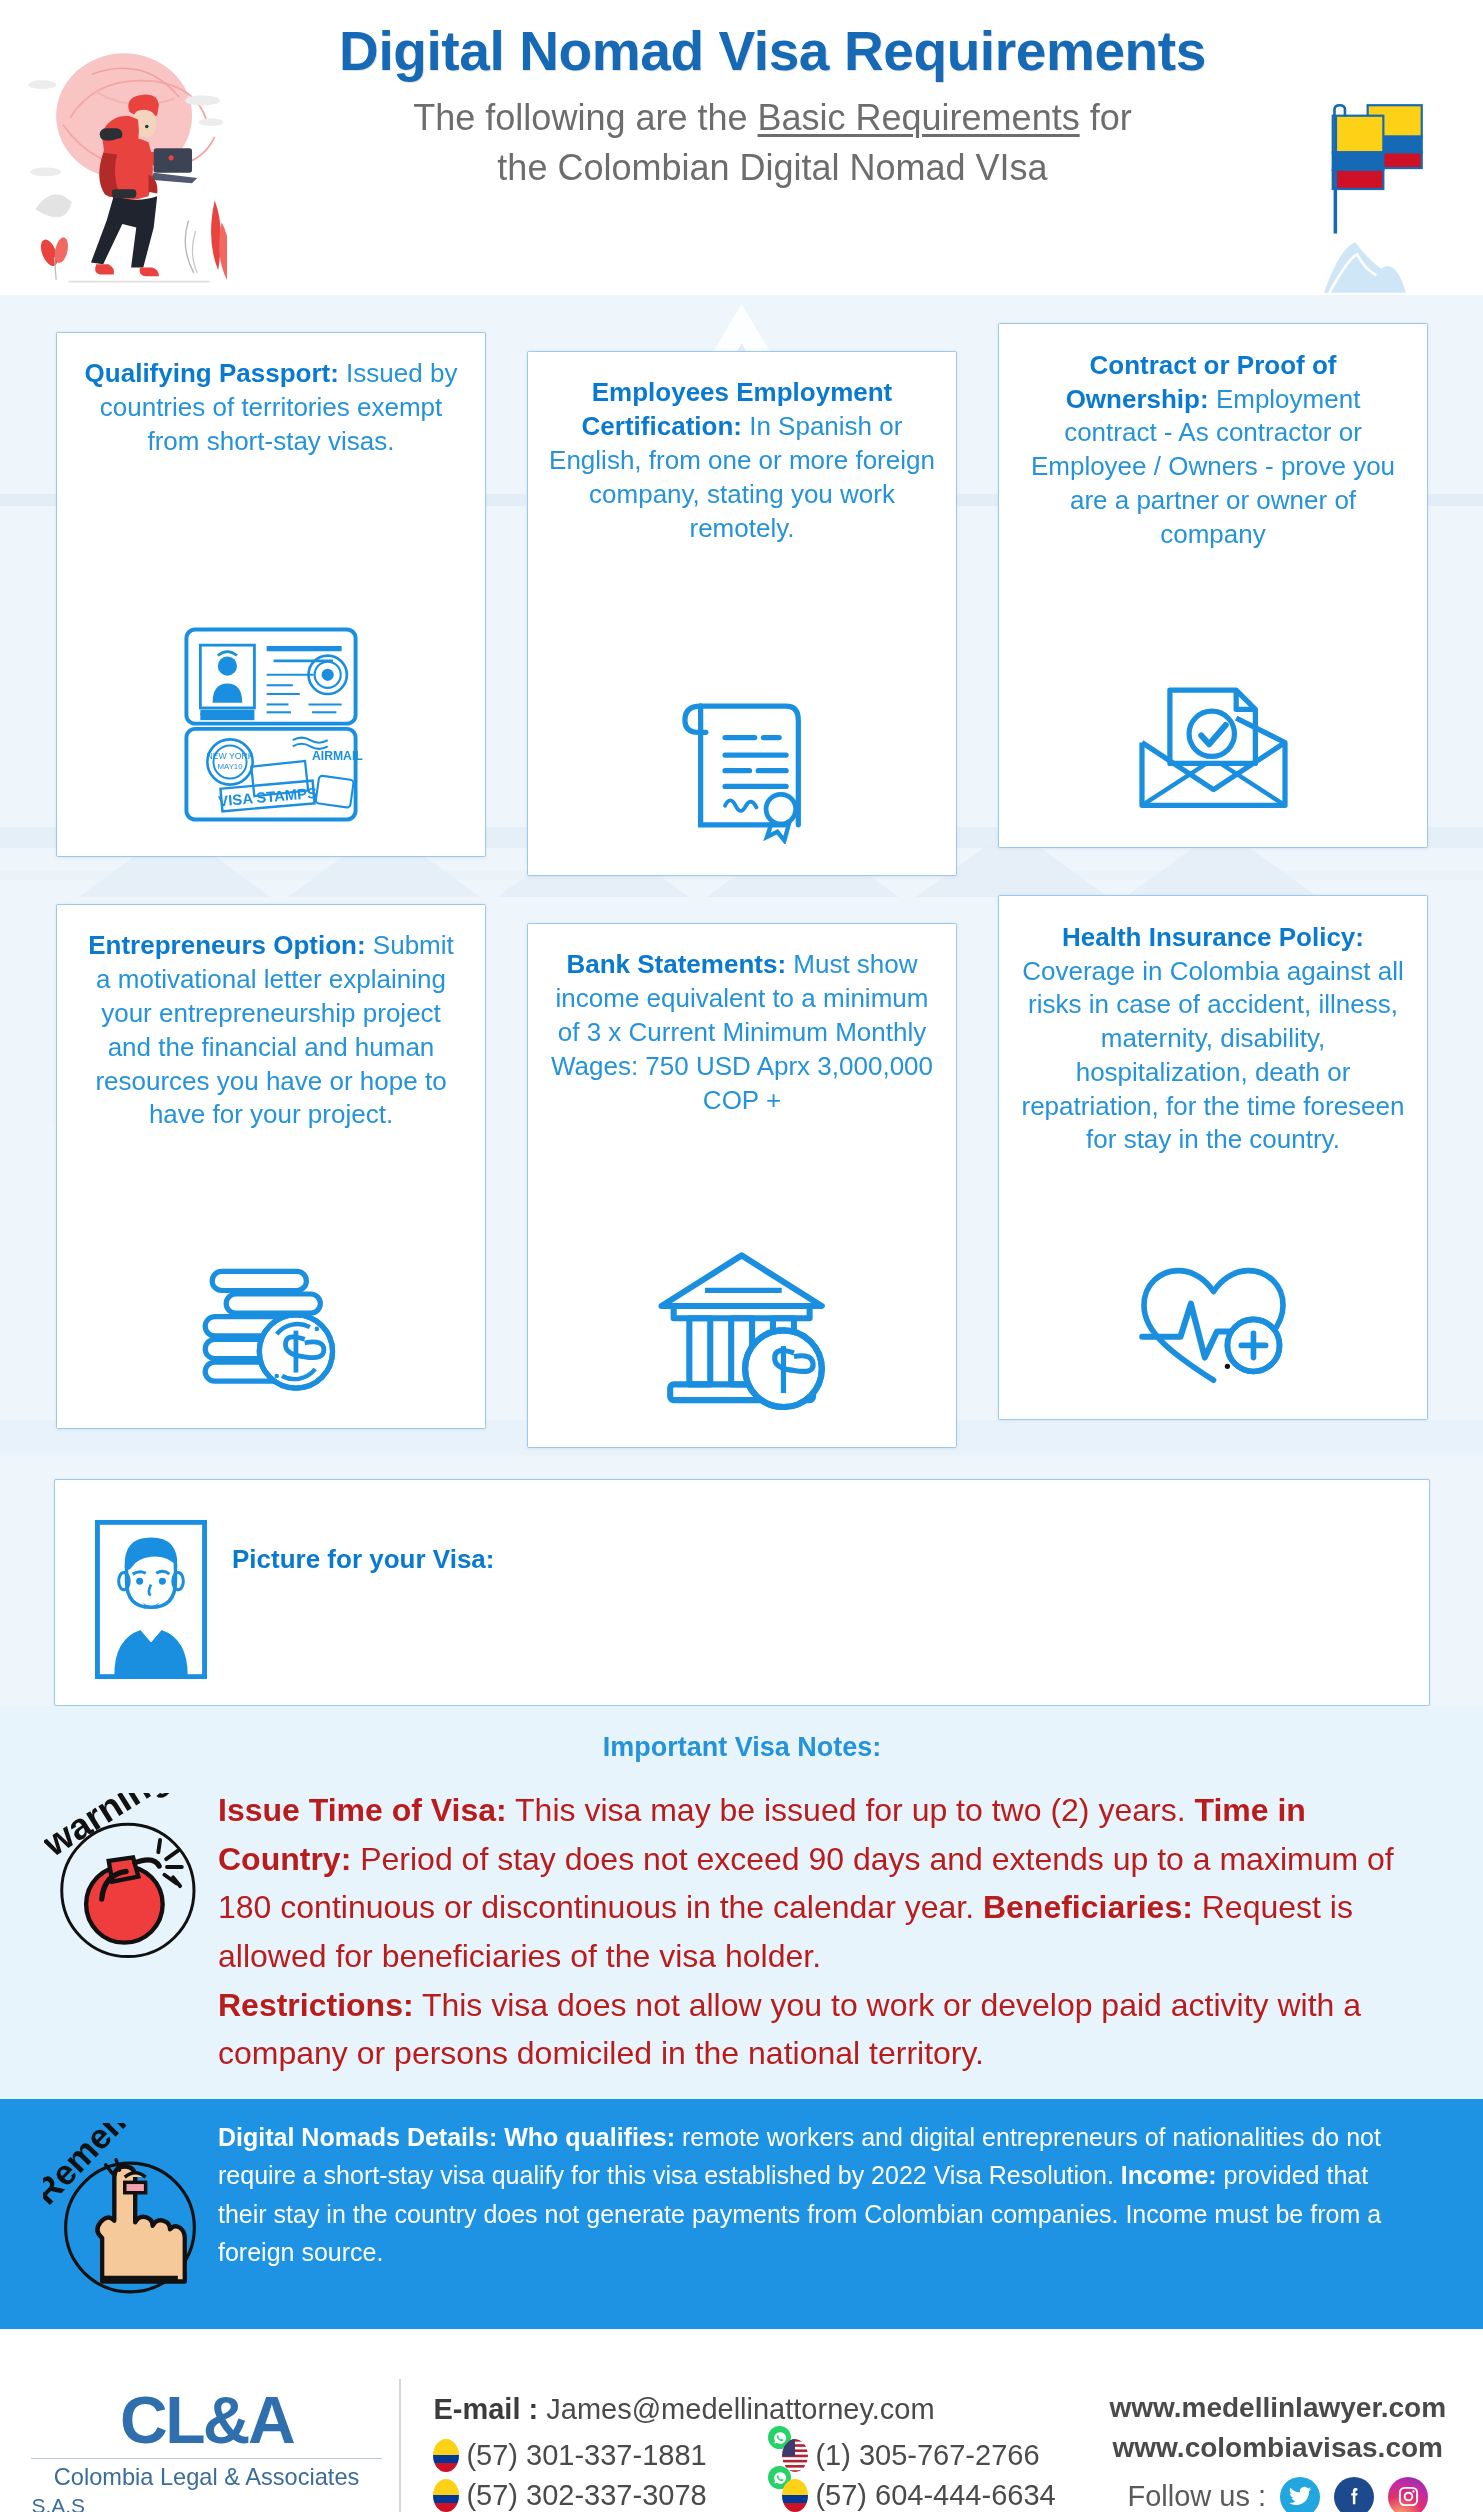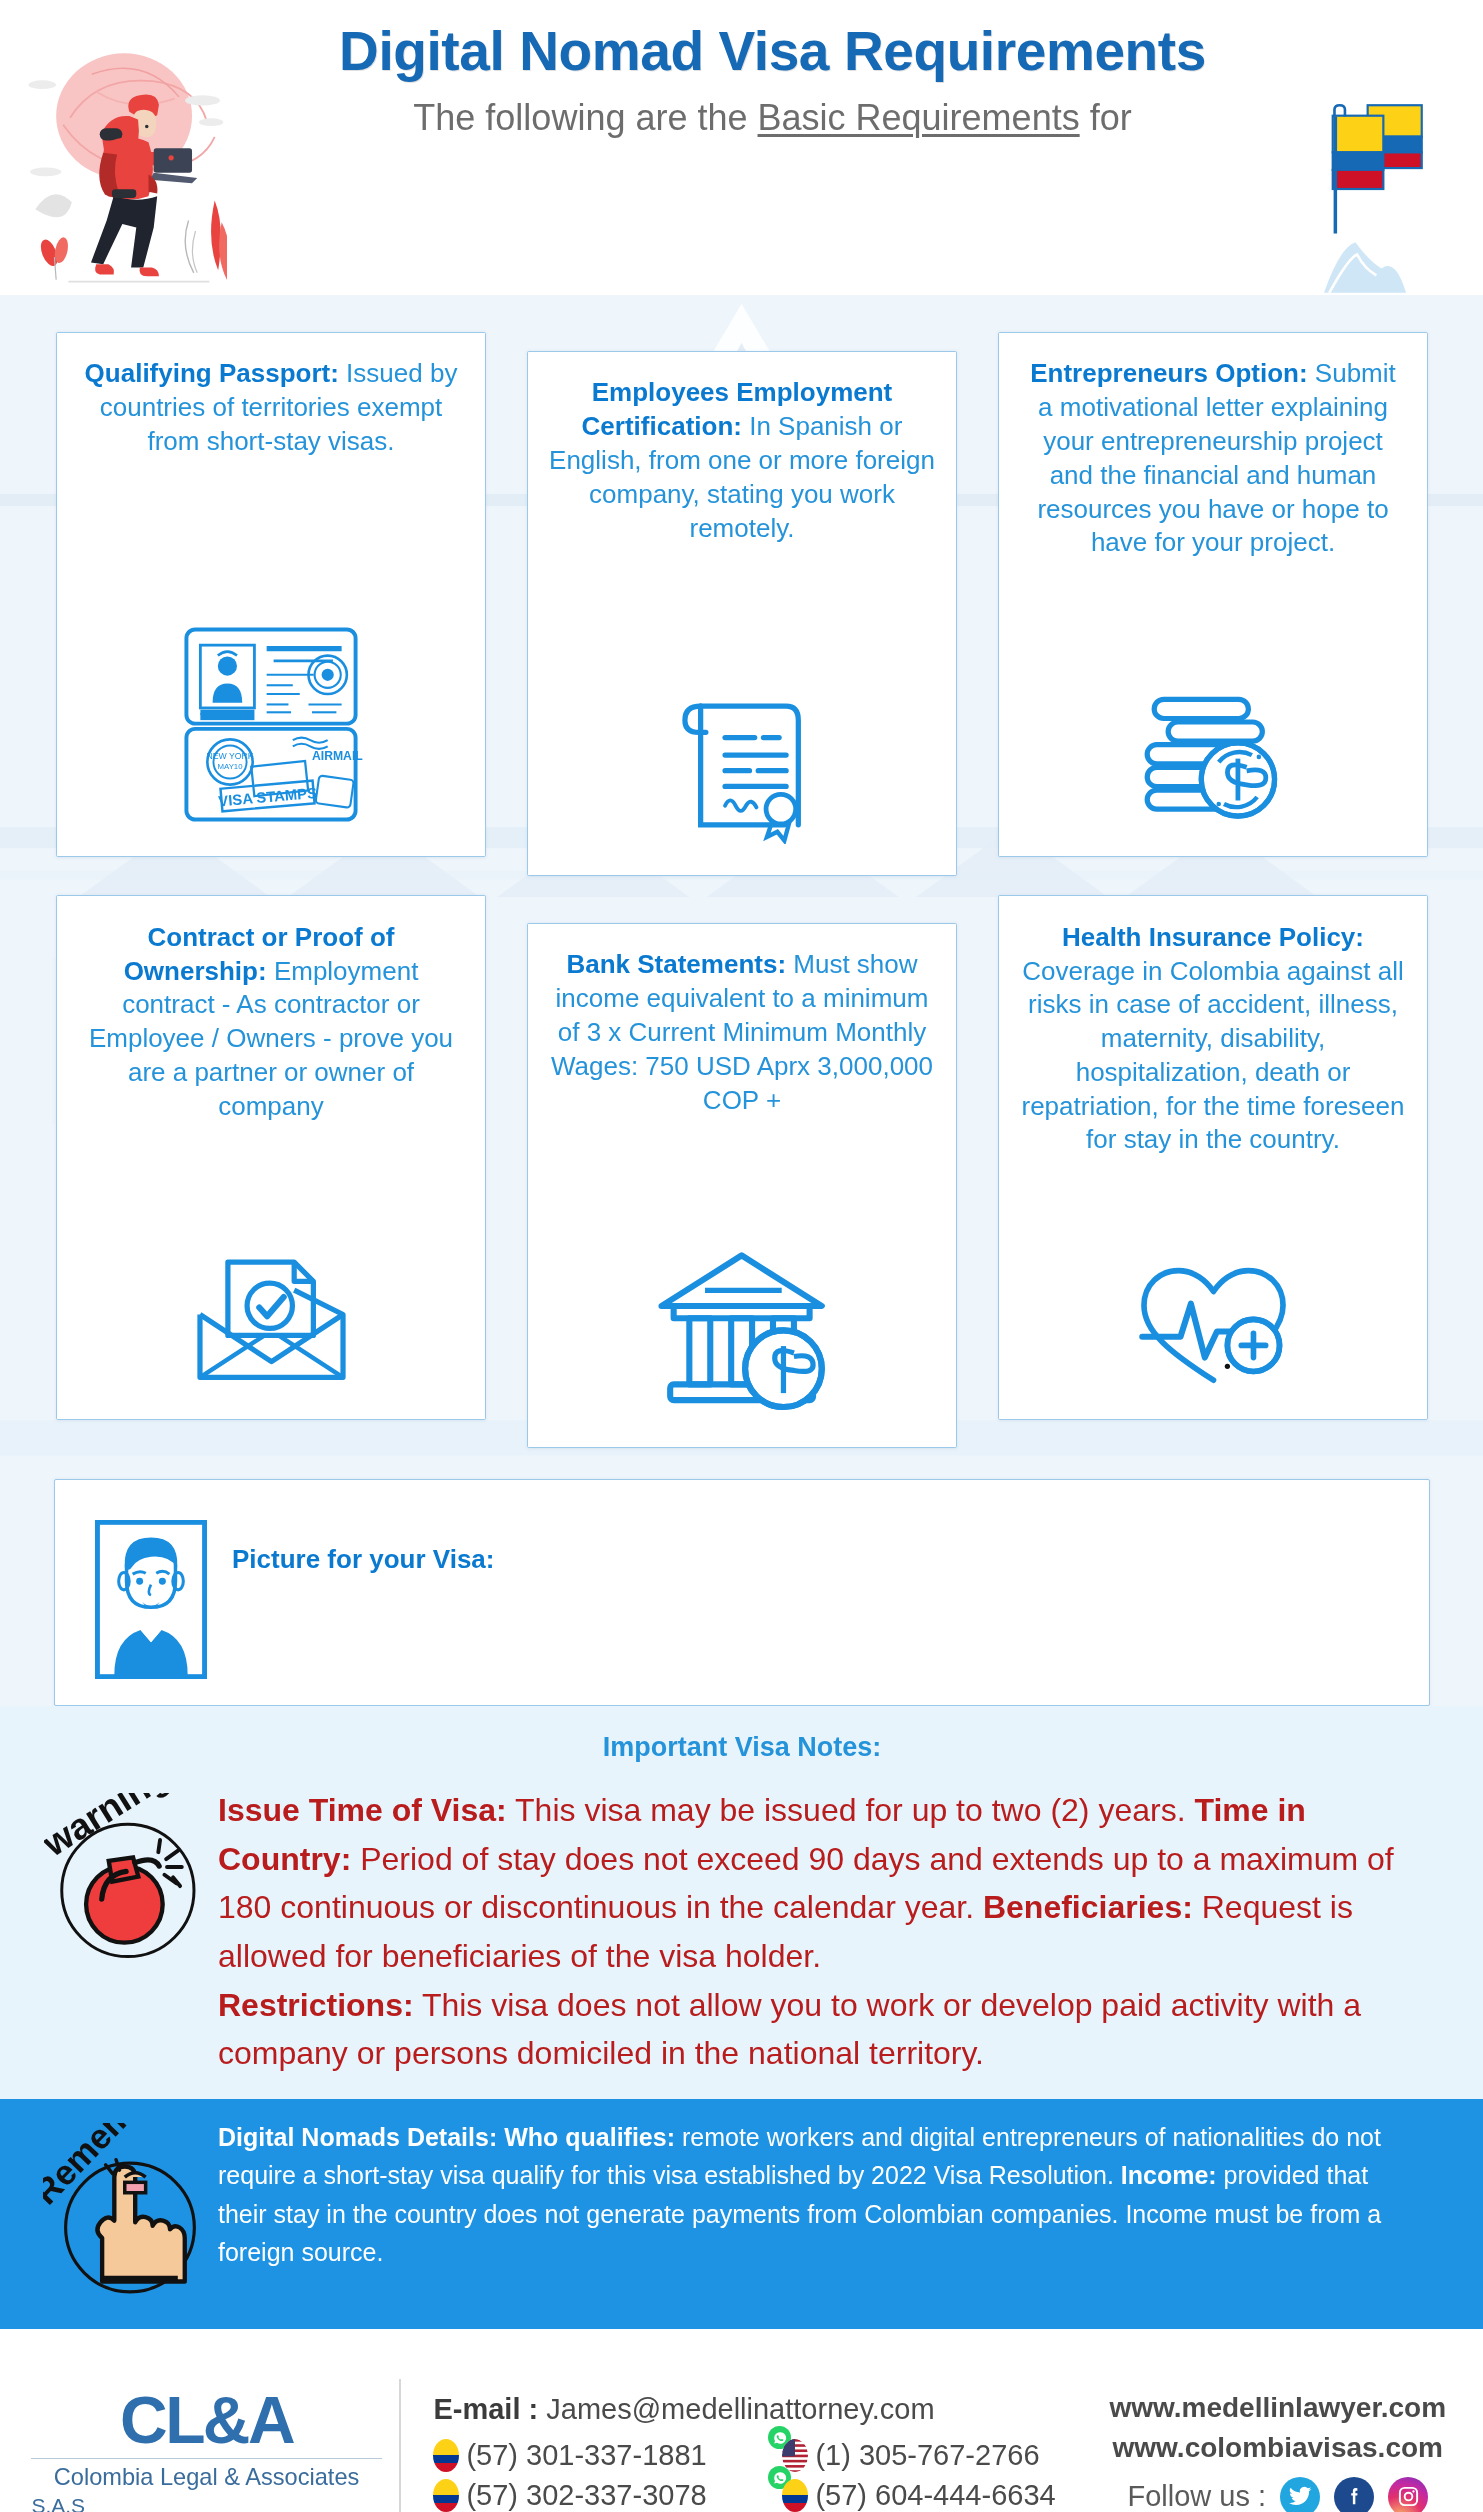--- a/index.html
+++ b/index.html
@@ -307,20 +307,21 @@
       <ellipse cx="60" cy="262" rx="7" ry="15" fill="#f06a62" transform="rotate(12 60 262)"></ellipse>
       <path d="M52 270 l2 26" stroke="#b8b8b8" stroke-width="1.4" fill="none"></path>
       <line x1="68" y1="298" x2="230" y2="298" stroke="#e0e0e0" stroke-width="2"></line>
     </svg>
   </div>
 
   <div class="header-text">
     <div class="main-title">Digital Nomad Visa Requirements</div>
     <div class="sub-title">
       <span>The following are the </span><u>Basic Requirements</u><span> for</span><br>
+      <span>the Colombian Digital Nomad VIsa</span>
     </div>
   </div>
 
   <div class="flag-wrap">
     <svg viewBox="0 0 165 230" width="144" height="201">
       <rect x="50" y="15" width="62" height="36" fill="#fcd116" stroke="#1569b5" stroke-width="2.5"></rect>
       <rect x="50" y="51" width="62" height="18" fill="#1569b5" stroke="#1569b5" stroke-width="2.5"></rect>
       <rect x="50" y="69" width="62" height="18" fill="#ce1126" stroke="#1569b5" stroke-width="2.5"></rect>
       <rect x="10" y="27" width="58" height="42" fill="#fcd116" stroke="#1569b5" stroke-width="2.5"></rect>
       <rect x="10" y="69" width="58" height="20" fill="#1569b5" stroke="#1569b5" stroke-width="2.5"></rect>
@@ -418,59 +419,59 @@
           <line x1="70" y1="96" x2="98" y2="96"></line>
           <line x1="108" y1="96" x2="140" y2="96"></line>
           <line x1="70" y1="114" x2="140" y2="114"></line>
           <path d="M70 136 q6 -12 12 0 q6 12 12 0 q6 -10 12 2" stroke-width="4.5"></path>
           <circle cx="134" cy="140" r="17" stroke-width="5.5"></circle>
           <path d="M124 154 l-6 18 l12 -6 l8 10 l6 -22" stroke-width="5"></path>
         </svg>
       </div>
     </div>
 
+    <div class="card offset-up">
+      <div class="card-text">
+        <span class="card-title">Contract or Proof of Ownership:</span>
+        <span>Employment contract  - As contractor or Employee / Owners - prove you are a partner or owner of company</span>
+      </div>
+      <div class="card-icon">
+        <svg width="157" height="140" viewBox="0 0 180 160" fill="none" stroke="#1a8fe0" stroke-width="6" stroke-linejoin="round">
+          <path d="M40 16 h76 l22 22 v62 h-98Z"></path>
+          <path d="M116 16 v22 h22"></path>
+          <circle cx="88" cy="66" r="26" stroke-width="6"></circle>
+          <path d="M76 68 l9 10 l19 -22" stroke-width="7" stroke-linecap="round"></path>
+          <path d="M8 76 v72 h164 v-72 l-56 -28"></path>
+          <path d="M8 76 l82 54 l82 -54"></path>
+          <path d="M8 148 l74 -48" stroke-width="5"></path>
+          <path d="M172 148 l-74 -48" stroke-width="5"></path>
+        </svg>
+      </div>
+    </div>
+
     <div class="card">
       <div class="card-text">
         <span class="card-title">Entrepreneurs Option:</span>
         <span>Submit a motivational letter explaining your entrepreneurship project and the financial and human resources you have or hope to have for your project.</span>
       </div>
       <div class="card-icon">
         <svg width="157" height="131" viewBox="0 0 180 150" fill="none" stroke="#1a8fe0" stroke-width="6">
           <rect x="22" y="6" width="108" height="22" rx="11"></rect>
           <rect x="38" y="32" width="108" height="22" rx="11"></rect>
           <rect x="14" y="58" width="108" height="22" rx="11"></rect>
           <rect x="14" y="84" width="108" height="22" rx="11"></rect>
           <rect x="14" y="110" width="108" height="22" rx="11"></rect>
           <circle cx="118" cy="98" r="42" fill="#ffffff"></circle>
           <circle cx="118" cy="98" r="42"></circle>
           <path d="M96 78 a30 30 0 0 1 38 -8" stroke-width="5" fill="none"></path>
           <path d="M140 118 a30 30 0 0 1 -38 8" stroke-width="5" fill="none"></path>
           <circle cx="142" cy="72" r="2.6" fill="#1a8fe0" stroke="none"></circle>
           <circle cx="96" cy="126" r="2.6" fill="#1a8fe0" stroke="none"></circle>
           <path d="M128 84 q-22 -8 -22 6 q0 12 22 14 q22 4 22 -8 q0 -12 -22 -8" stroke-width="5.5" fill="none"></path>
           <line x1="118" y1="74" x2="118" y2="122" stroke-width="5.5"></line>
-        </svg>
-      </div>
-    </div>
-
-    <div class="card offset-up">
-      <div class="card-text">
-        <span class="card-title">Contract or Proof of Ownership:</span>
-        <span>Employment contract  - As contractor or Employee / Owners - prove you are a partner or owner of company</span>
-      </div>
-      <div class="card-icon">
-        <svg width="157" height="140" viewBox="0 0 180 160" fill="none" stroke="#1a8fe0" stroke-width="6" stroke-linejoin="round">
-          <path d="M40 16 h76 l22 22 v62 h-98Z"></path>
-          <path d="M116 16 v22 h22"></path>
-          <circle cx="88" cy="66" r="26" stroke-width="6"></circle>
-          <path d="M76 68 l9 10 l19 -22" stroke-width="7" stroke-linecap="round"></path>
-          <path d="M8 76 v72 h164 v-72 l-56 -28"></path>
-          <path d="M8 76 l82 54 l82 -54"></path>
-          <path d="M8 148 l74 -48" stroke-width="5"></path>
-          <path d="M172 148 l-74 -48" stroke-width="5"></path>
         </svg>
       </div>
     </div>
 
     <div class="card offset-down">
       <div class="card-text">
         <span class="card-title">Bank Statements:</span>
         <span>Must show income equivalent to a minimum of 3 x Current Minimum Monthly Wages: 750 USD Aprx 3,000,000 COP +</span>
       </div>
       <div class="card-icon">

